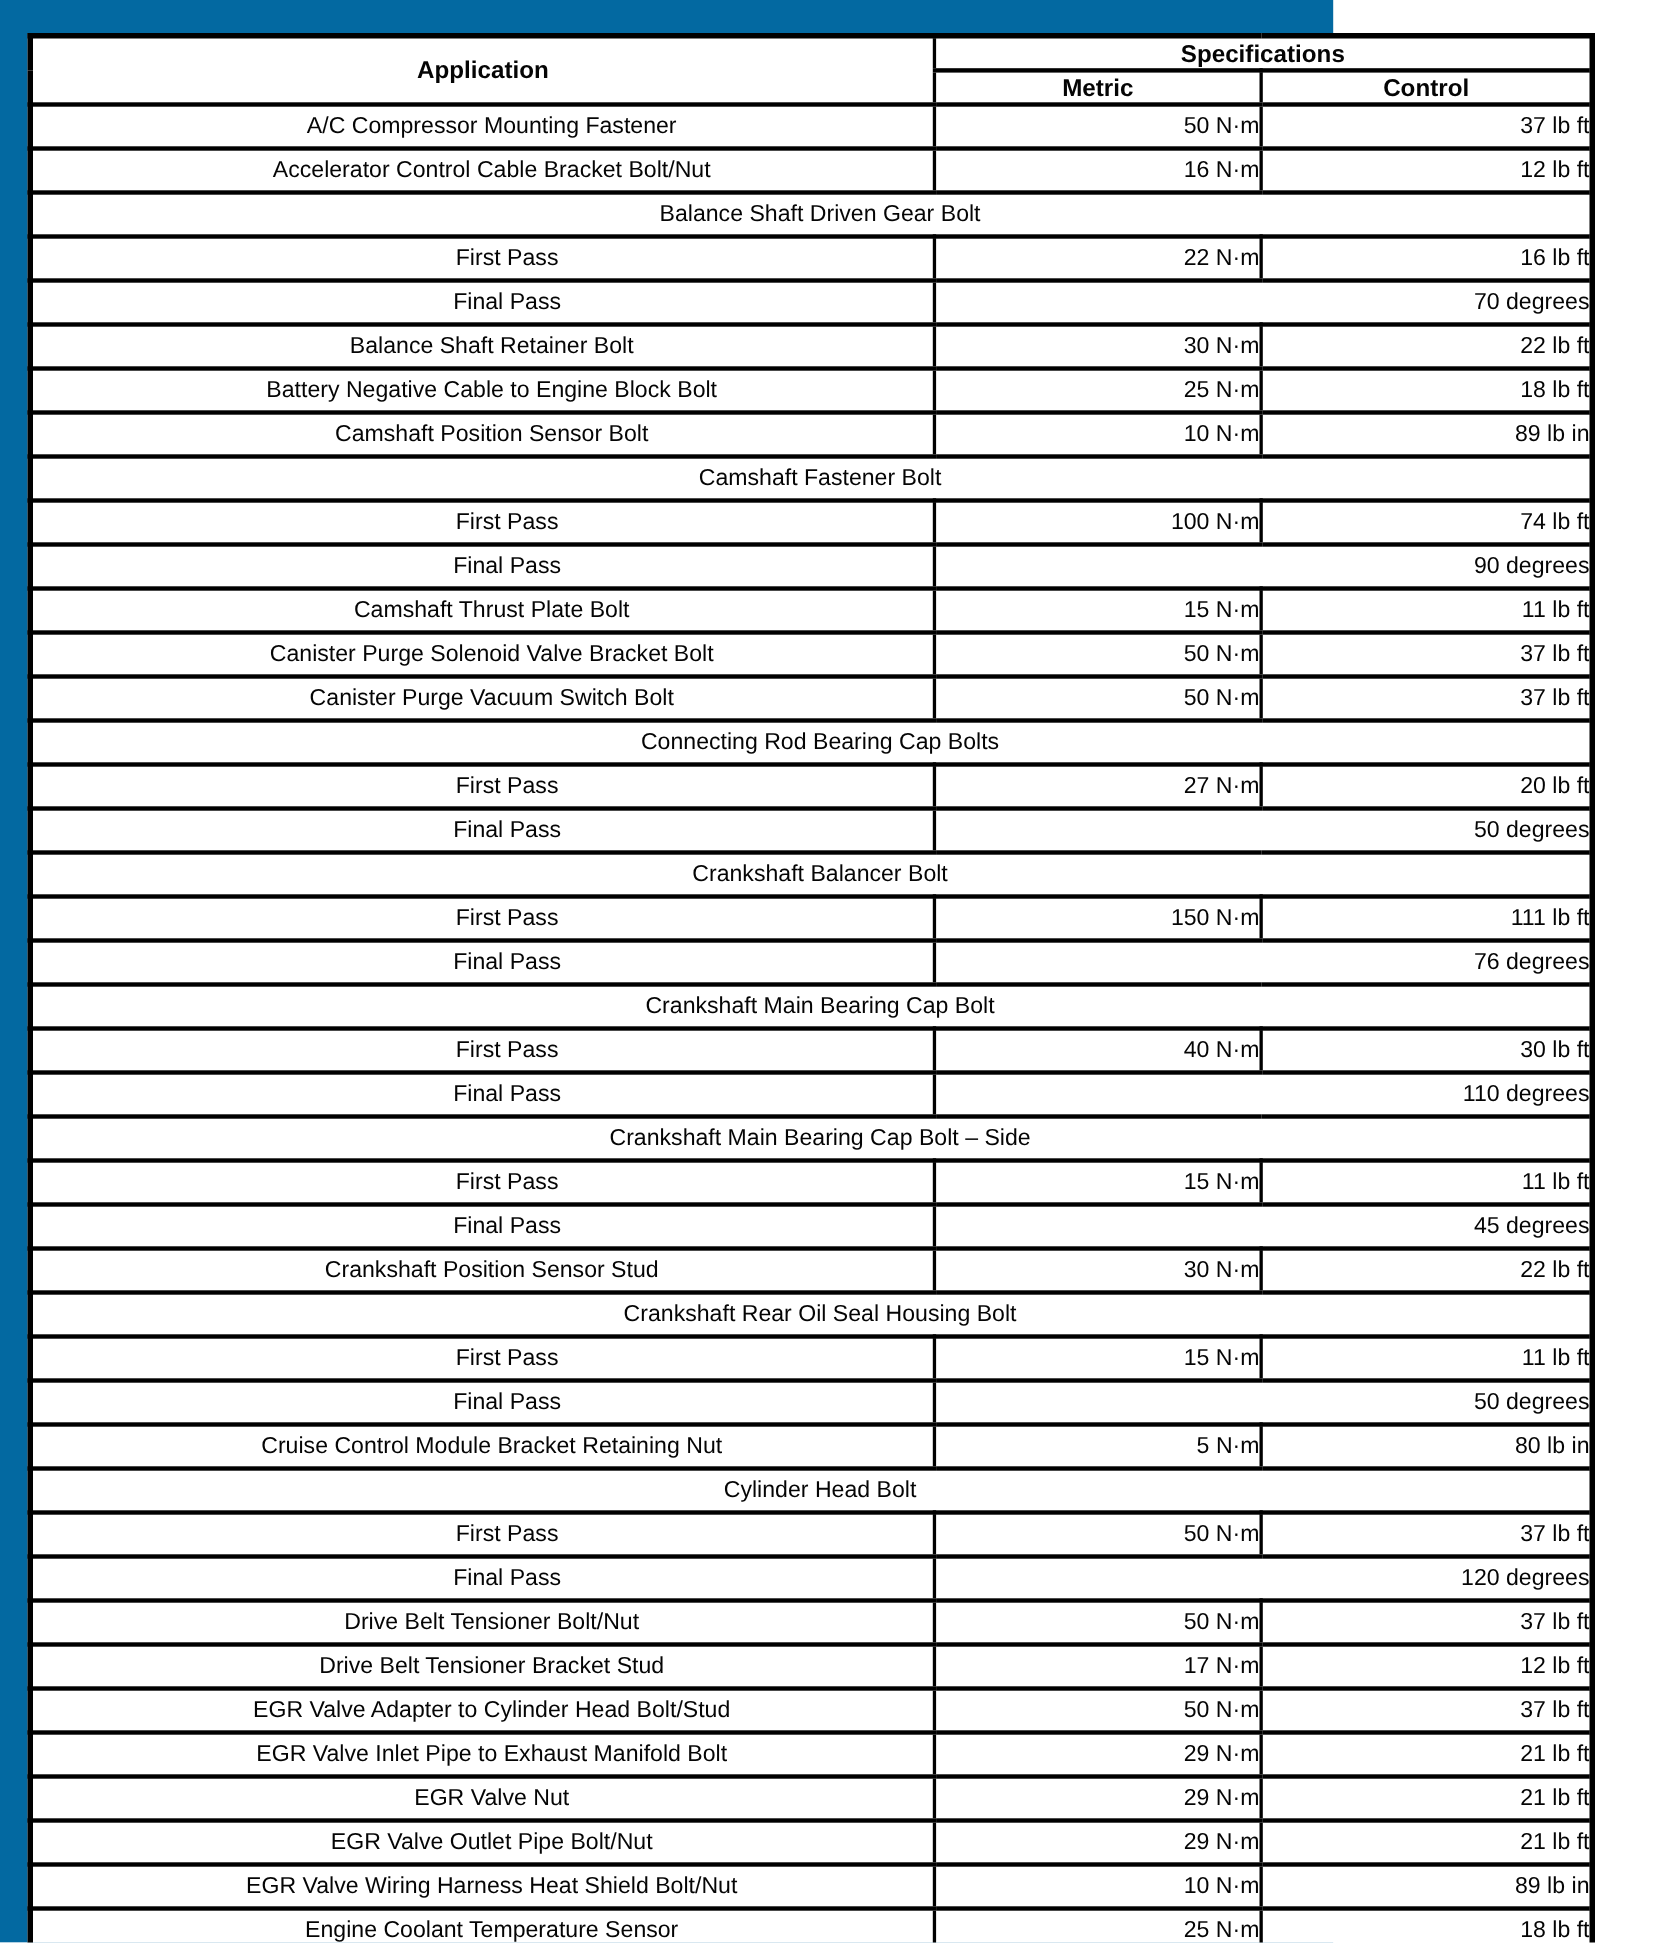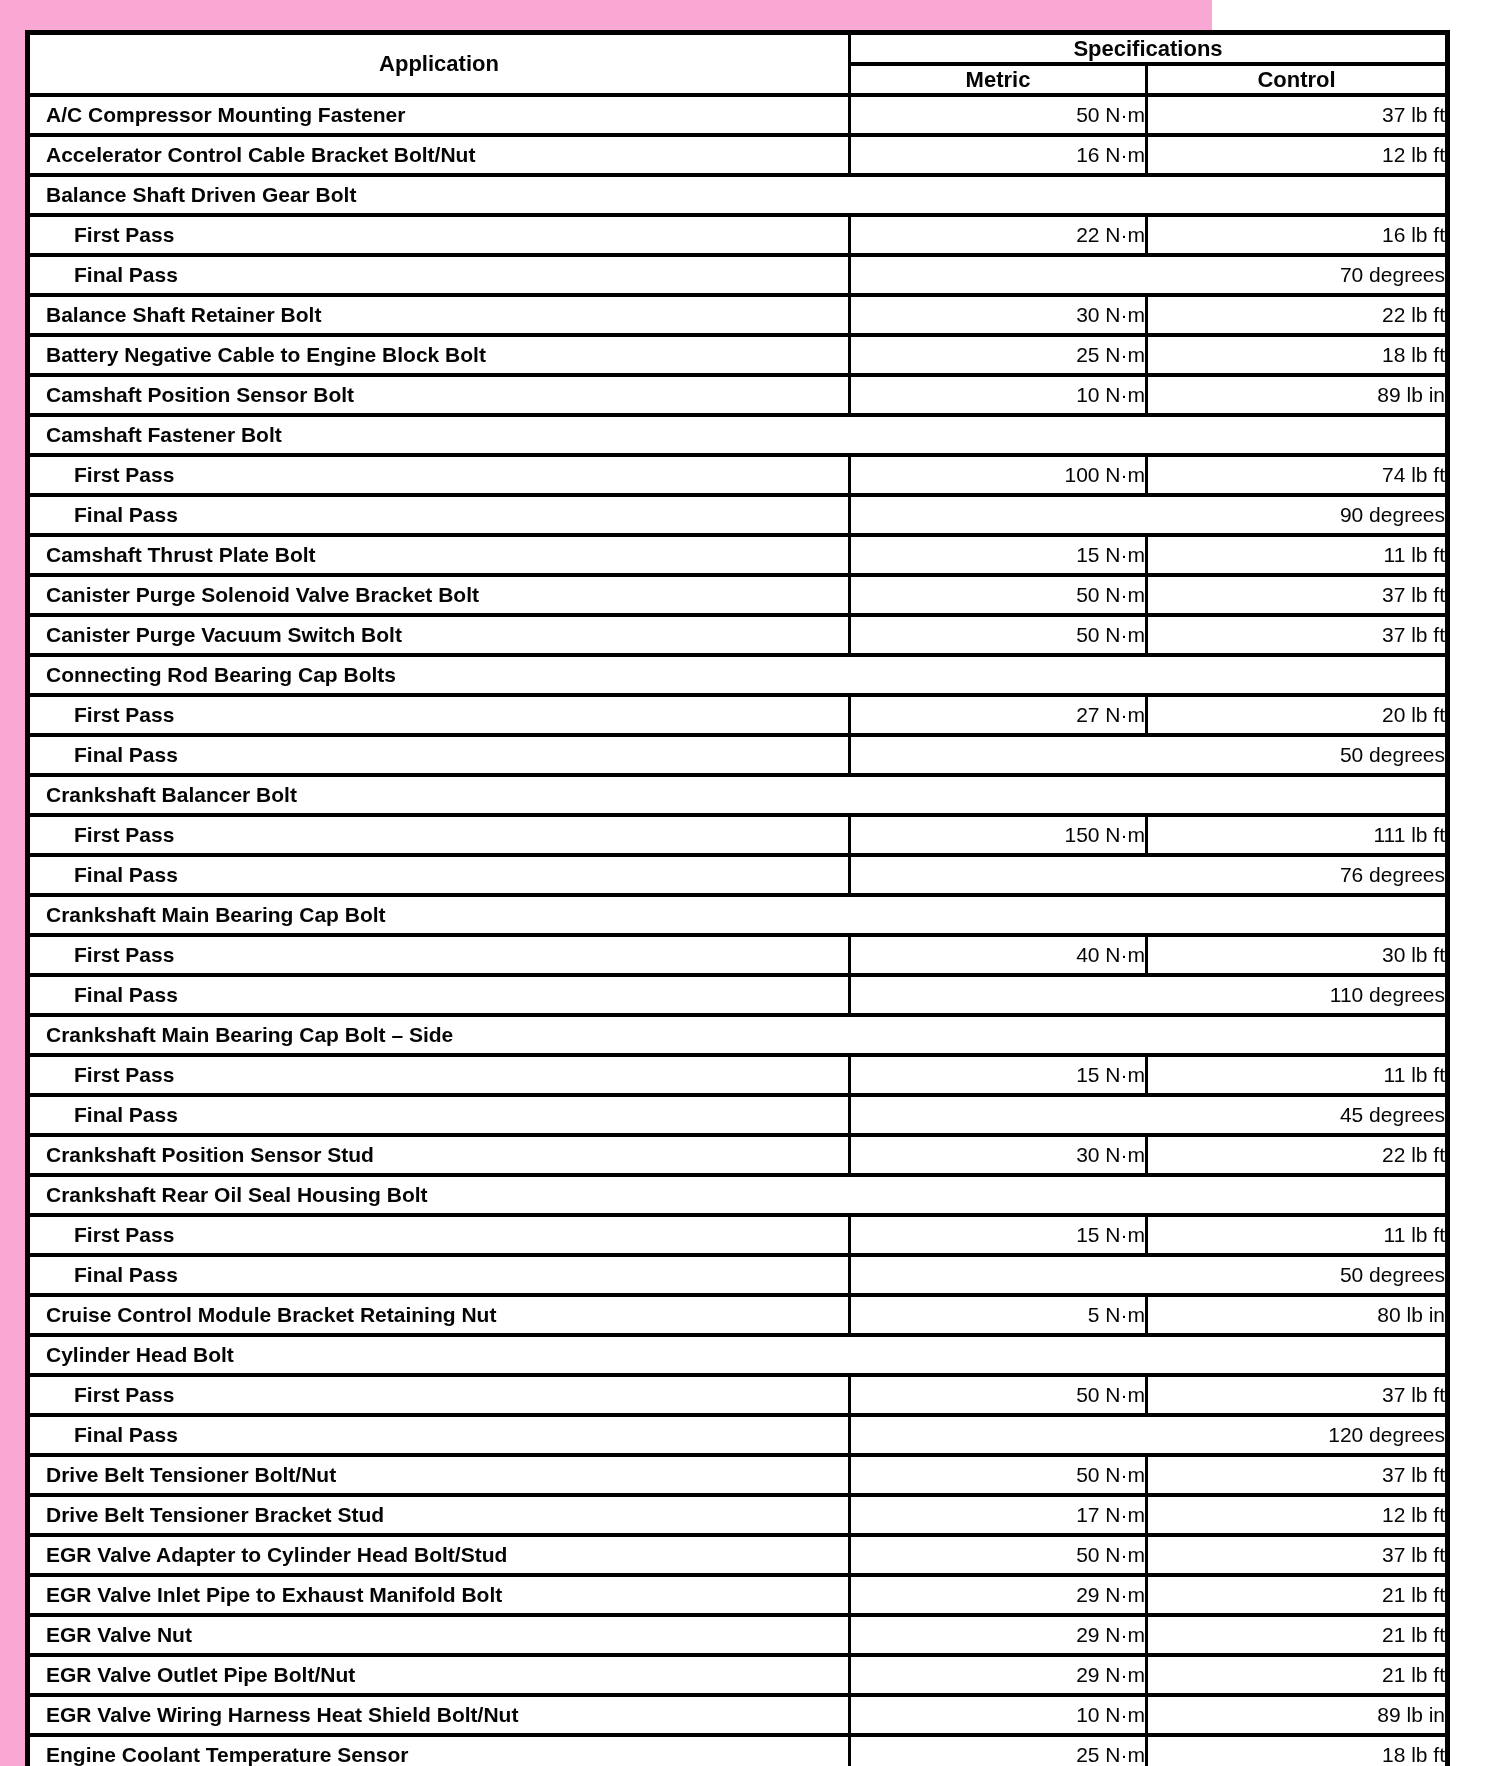--- a/index.html
+++ b/index.html
@@ -4,21 +4,21 @@
 <style>
   html, body {
     margin: 0;
     padding: 0;
     background: #ffffff;
   }
   .page {
     position: relative;
     width: 1212px;
     height: 1766px;
-    background: #f9a8d4;
+    background: #0369a1;
     font-family: "Liberation Sans", sans-serif;
     color: #050505;
   }
   table.spec-table {
     position: absolute;
     left: 25px;
     top: 30px;
     width: 1420px;
     border-collapse: collapse;
     table-layout: fixed;
@@ -41,23 +41,22 @@
     text-align: center;
     vertical-align: middle;
   }
   .spec-table tbody td {
     height: 36px;
     font-size: 21px;
     font-weight: 400;
     vertical-align: middle;
   }
   .spec-table td.app {
-    text-align: left;
+    text-align: center;
     padding-left: 16px;
-    font-weight: bold;
   }
   .spec-table td.app.sub {
     padding-left: 44px;
   }
   .spec-table td.val {
     text-align: right;
   }
 </style>
 </head>
 <body>

